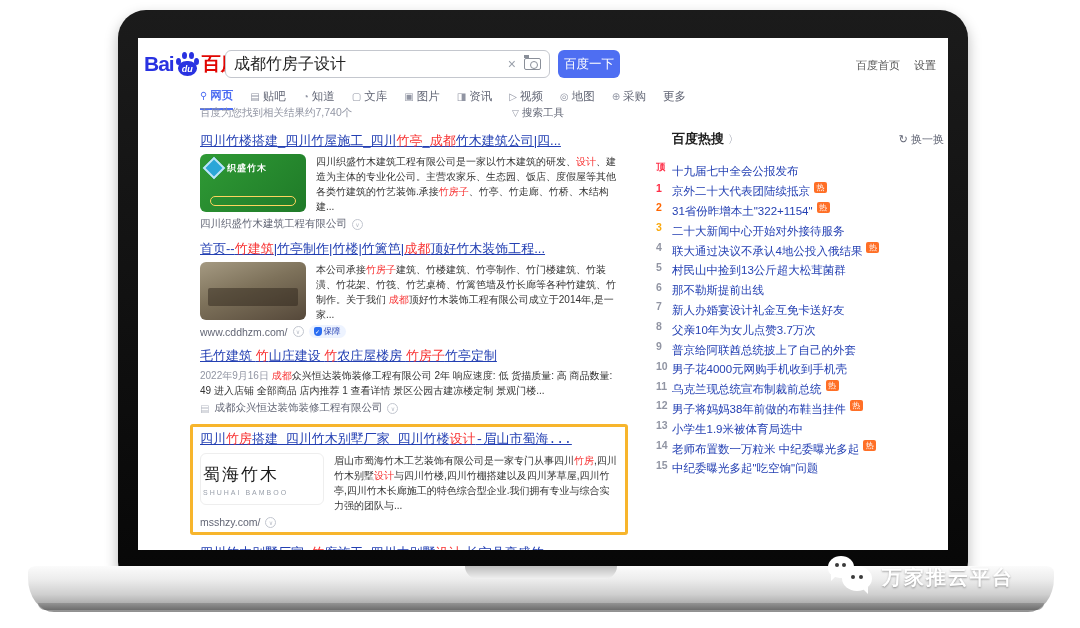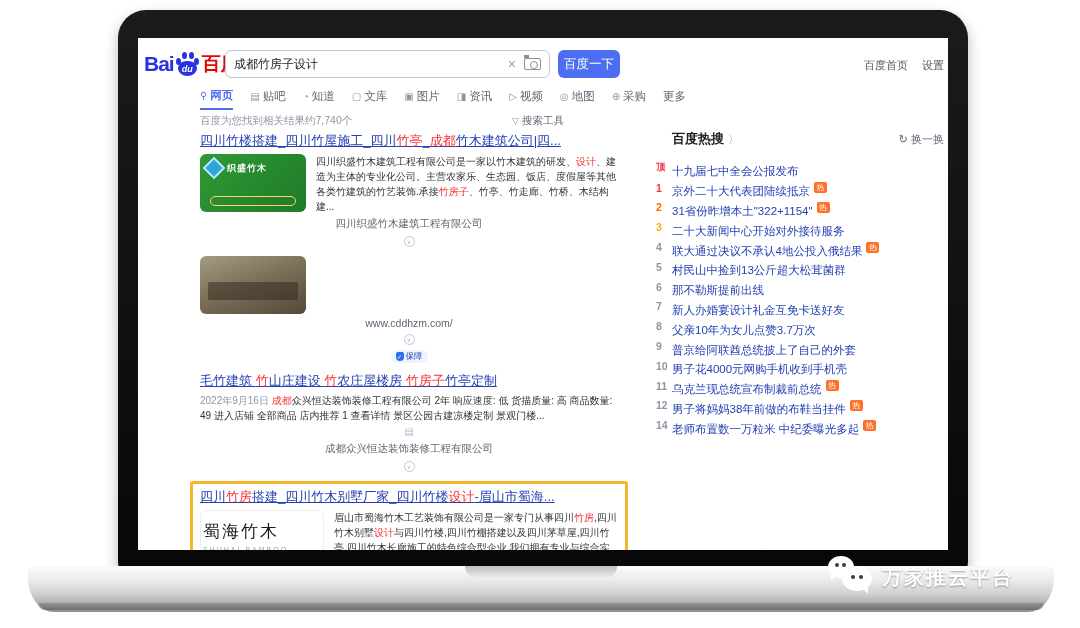--- a/index.html
+++ b/index.html
@@ -31,51 +31,51 @@
   .paw .t1{ left:1px;  top:7px; width:5px; height:7px; }
   .paw .t2{ left:7px;  top:1px; width:5px; height:7px; }
   .paw .t3{ left:14px; top:1px; width:5px; height:7px; }
   .paw .t4{ left:19px; top:7px; width:5px; height:7px; }
   .paw .pad{ left:3px; top:10px; width:19px; height:15px; border-radius:46% 46% 50% 50%; }
   .paw .du { position:absolute; left:3px; top:10px; width:19px; height:15px; color:#fff; font-size:9px; font-weight:bold;
     display:flex; align-items:center; justify-content:center; z-index:1; font-style:italic; }
 
   .search-box { position:absolute; left:87px; top:12px; width:325px; height:28px; background:#fff;
     border:1px solid #c4c7ce; border-radius:6px; display:flex; align-items:center; padding:0 8px; }
-  .search-input { flex:1; border:none; outline:none; font-size:12px; color:#222; background:transparent; font-family:inherit; }
+  .search-input { flex:1; border:none; outline:none; font-size:16px; color:#222; background:transparent; font-family:inherit; }
   .icon-clear { color:#9aa0ab; font-size:14px; margin:0 8px; cursor:pointer; }
   .icon-camera { position:relative; width:17px; height:12px; border:1.4px solid #8a8f99; border-radius:2px; }
   .icon-camera::before { content:""; position:absolute; left:4.5px; top:1.5px; width:6px; height:6px;
     border:1.3px solid #8a8f99; border-radius:50%; }
   .icon-camera::after { content:""; position:absolute; left:-1px; top:-4px; width:5px; height:2.5px; background:#8a8f99; }
   .search-btn { position:absolute; left:420px; top:12px; width:62px; height:28px; background:#4e6ef2; color:#fff;
     border:none; border-radius:6px; font-size:12.5px; cursor:pointer; font-family:inherit; }
-  .top-links { position:absolute; right:4px; top:20px; display:flex; gap:14px; font-size:11px; color:#555; }
+  .top-links { position:absolute; right:12px; top:20px; display:flex; gap:14px; font-size:11px; color:#555; }
   .top-links span { cursor:pointer; }
 
   
   .tabs { position:absolute; left:62px; top:50px; display:flex; gap:17px; font-size:11.5px; color:#626675; }
   .tab { display:flex; align-items:center; gap:3px; cursor:pointer; padding-bottom:5px; }
   .tab .tico { font-size:10px; color:#9195a3; }
   .tab.active { color:#4e6ef2; font-weight:bold; border-bottom:2px solid #4e6ef2; }
   .tab.active .tico { color:#4e6ef2; }
 
-  .meta-row { position:absolute; left:62px; top:76px; width:480px; font-size:10.5px; color:#9195a3; display:flex; }
+  .meta-row { position:absolute; left:62px; top:68px; width:480px; font-size:10.5px; color:#9195a3; display:flex; }
   .tools { position:absolute; left:312px; top:0; color:#626675; cursor:pointer; }
   .tools .tico { font-size:9px; margin-right:3px; color:#9195a3; }
 
   
   .left-col { position:absolute; left:62px; top:94px; width:418px; }
   .result { margin-bottom:9px; }
   .r-title { font-size:13px; line-height:17px; color:#2440b3; text-decoration:underline; cursor:pointer;
     white-space:nowrap; overflow:hidden; }
   .r-body { display:flex; margin-top:5px; }
   .r-thumb { width:106px; height:58px; border-radius:6px; margin-right:10px; flex:none; overflow:hidden; position:relative; cursor:pointer; }
   .r-desc { flex:1; font-size:10px; line-height:15px; color:#333; }
-  .r-source { margin-top:3px; font-size:10.5px; color:#626675; display:flex; align-items:center; gap:5px;flex-direction:column; }
+  .r-source { margin-top:3px; font-size:10.5px; color:#626675; display:flex; align-items:center; gap:5px; }
   .hl-red { color:#f73131; }
   .hl-gray { color:#9195a3; }
   .vcirc { width:11px; height:11px; border:1px solid #c2c6cf; border-radius:50%; display:inline-flex;
     align-items:center; justify-content:center; color:#b8bcc6; font-size:6px; flex:none; }
   .vcirc::after { content:"∨"; }
   .store-ico { color:#b8bcc6; font-size:10px; }
   .badge-secure { display:inline-flex; align-items:center; gap:2px; background:#edf3ff; border-radius:7px;
     padding:0 5px; height:13px; font-size:8.5px; color:#2440b3; }
   .badge-secure .shield { width:8px; height:9px; background:#2b6ef2; border-radius:2px 2px 4px 4px; color:#fff;
     font-size:6px; display:flex; align-items:center; justify-content:center; }
@@ -88,21 +88,21 @@
   .tg-ribbon { height:10px; border:1px solid #ffd45e; border-radius:5px; width:86px; margin:0 auto; }
   .thumb-photo1 { background:linear-gradient(160deg,#a59a82 0%,#7d715a 45%,#55483a 100%); }
   .thumb-photo1::after { content:""; position:absolute; left:8px; top:26px; width:90px; height:18px;
     background:rgba(40,32,22,.45); border-radius:2px; }
   .thumb-text { background:#fff; border:1px solid #eee; display:flex; flex-direction:column; align-items:flex-start;
     justify-content:center; padding:4px 2px; width:124px; height:52px; }
   .tt-brand { font-size:17px; font-weight:normal; color:#1a1a1a; letter-spacing:2px; font-family:"Liberation Serif","DejaVu Serif",serif; }
   .tt-sub { font-size:7px; color:#9aa0ab; letter-spacing:2px; margin-top:3px; }
 
   .result-highlight { border:3px solid #f7b52c; border-radius:3px; padding:4px 7px; margin:4px -10px 9px -10px; }
-  .result-highlight .r-title { white-space:nowrap; }
+  .result-highlight .r-title { white-space:nowrap;font-family:Liberation Mono, monospace; }
 
   
   .right-col { position:absolute; left:518px; top:92px; width:288px; }
   .hot-header { display:flex; align-items:center; font-size:13px; color:#1f1f1f; font-weight:bold;margin-left:16px; }
   .hot-header .arrow { color:#9195a3; font-weight:normal; font-size:11px; margin-left:4px; }
   .hot-refresh { margin-left:auto; font-size:11px; color:#626675; font-weight:normal; display:flex; align-items:center; gap:3px; cursor:pointer; }
   .hot-list { margin-top:10px; }
   .hot-row { display:flex; align-items:center; height:19.8px; font-size:11.5px; overflow:hidden; cursor:pointer; }
   .hot-rank { width:16px; flex:none; font-size:10.5px; color:#9195a3; font-weight:bold; }
   .hot-row:nth-child(1) .hot-rank { color:#fe2d46; font-size:9.5px; }
@@ -224,22 +224,24 @@
             </div>
             <div class="r-desc"><span>四川织盛竹木建筑工程有限公司是一家以竹木建筑的研发、</span><span class="hl-red">设计</span><span>、建造为主体的专业化公司。主营农家乐、生态园、饭店、度假屋等其他各类竹建筑的竹艺装饰.承接</span><span class="hl-red">竹房子</span><span>、竹亭、竹走廊、竹桥、木结构建...</span></div>
           </div>
           <div class="r-source">
             <span>四川织盛竹木建筑工程有限公司</span>
             <span class="vcirc"></span>
           </div>
         </div>
 
         <div class="result">
+          <div class="r-title"><span>首页--</span><span class="hl-red">竹建筑</span><span>|竹亭制作|竹楼|竹篱笆|</span><span class="hl-red">成都</span><span>顶好竹木装饰工程...</span></div>
           <div class="r-body">
             <div class="r-thumb thumb-photo1"></div>
+            <div class="r-desc"><span>本公司承接</span><span class="hl-red">竹房子</span><span>建筑、竹楼建筑、竹亭制作、竹门楼建筑、竹装潢、竹花架、竹筏、竹艺桌椅、竹篱笆墙及竹长廊等各种竹建筑、竹制作。关于我们 </span><span class="hl-red">成都</span><span>顶好竹木装饰工程有限公司成立于2014年,是一家...</span></div>
           </div>
           <div class="r-source">
             <span>www.cddhzm.com/</span>
             <span class="vcirc"></span>
             <span class="badge-secure">
               <span class="shield">✓</span>
               <span>保障</span>
             </span>
           </div>
         </div>
@@ -337,23 +339,31 @@
               <span class="hot-rank">11</span>
               <a class="hot-text">乌克兰现总统宣布制裁前总统</a>
               <span class="hot-badge">热</span>
             </div>
           <div class="hot-row">
               <span class="hot-rank">12</span>
               <a class="hot-text">男子将妈妈38年前做的布鞋当挂件</a>
               <span class="hot-badge">热</span>
             </div>
           <div class="hot-row">
+              <span class="hot-rank">13</span>
+              <a class="hot-text">小学生1.9米被体育局选中</a>
+            </div>
+          <div class="hot-row">
               <span class="hot-rank">14</span>
               <a class="hot-text">老师布置数一万粒米 中纪委曝光多起</a>
               <span class="hot-badge">热</span>
+            </div>
+          <div class="hot-row">
+              <span class="hot-rank">15</span>
+              <a class="hot-text">中纪委曝光多起"吃空饷"问题</a>
             </div>
         </div>
       </div>
 
     </div>
   </div>
 
   <div class="laptop-base">
     <div class="base-notch"></div>
   </div>

